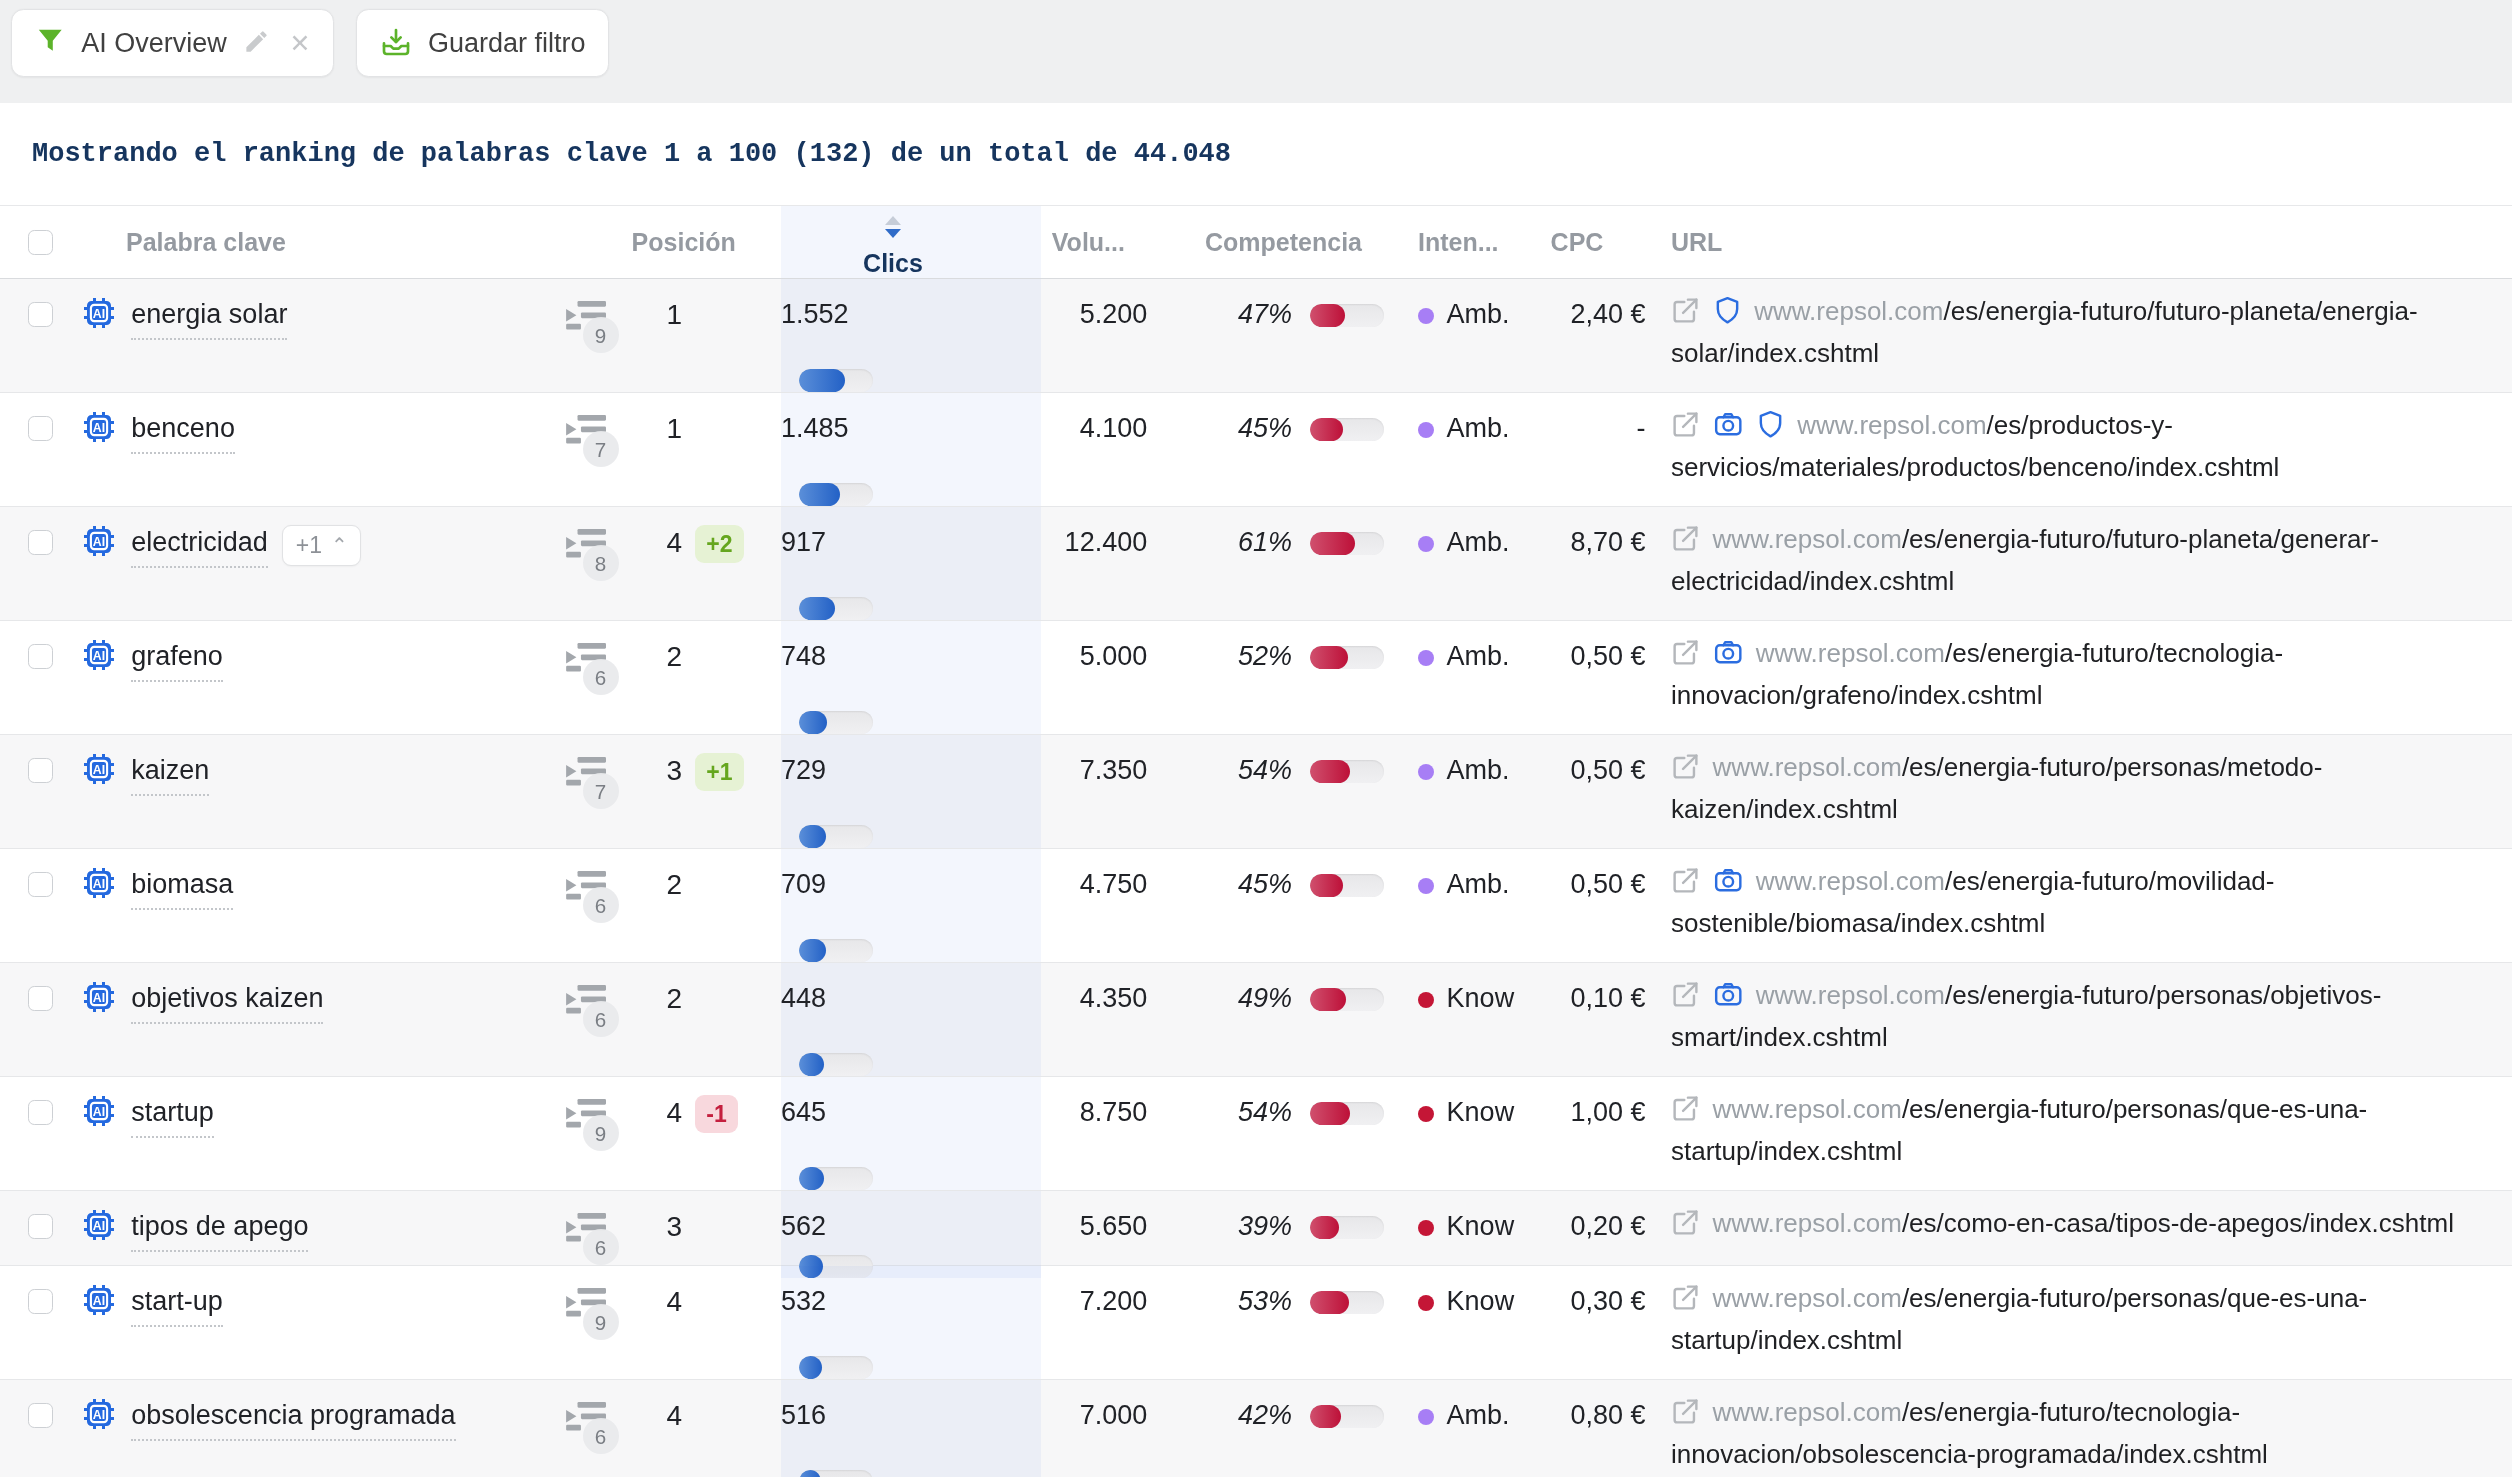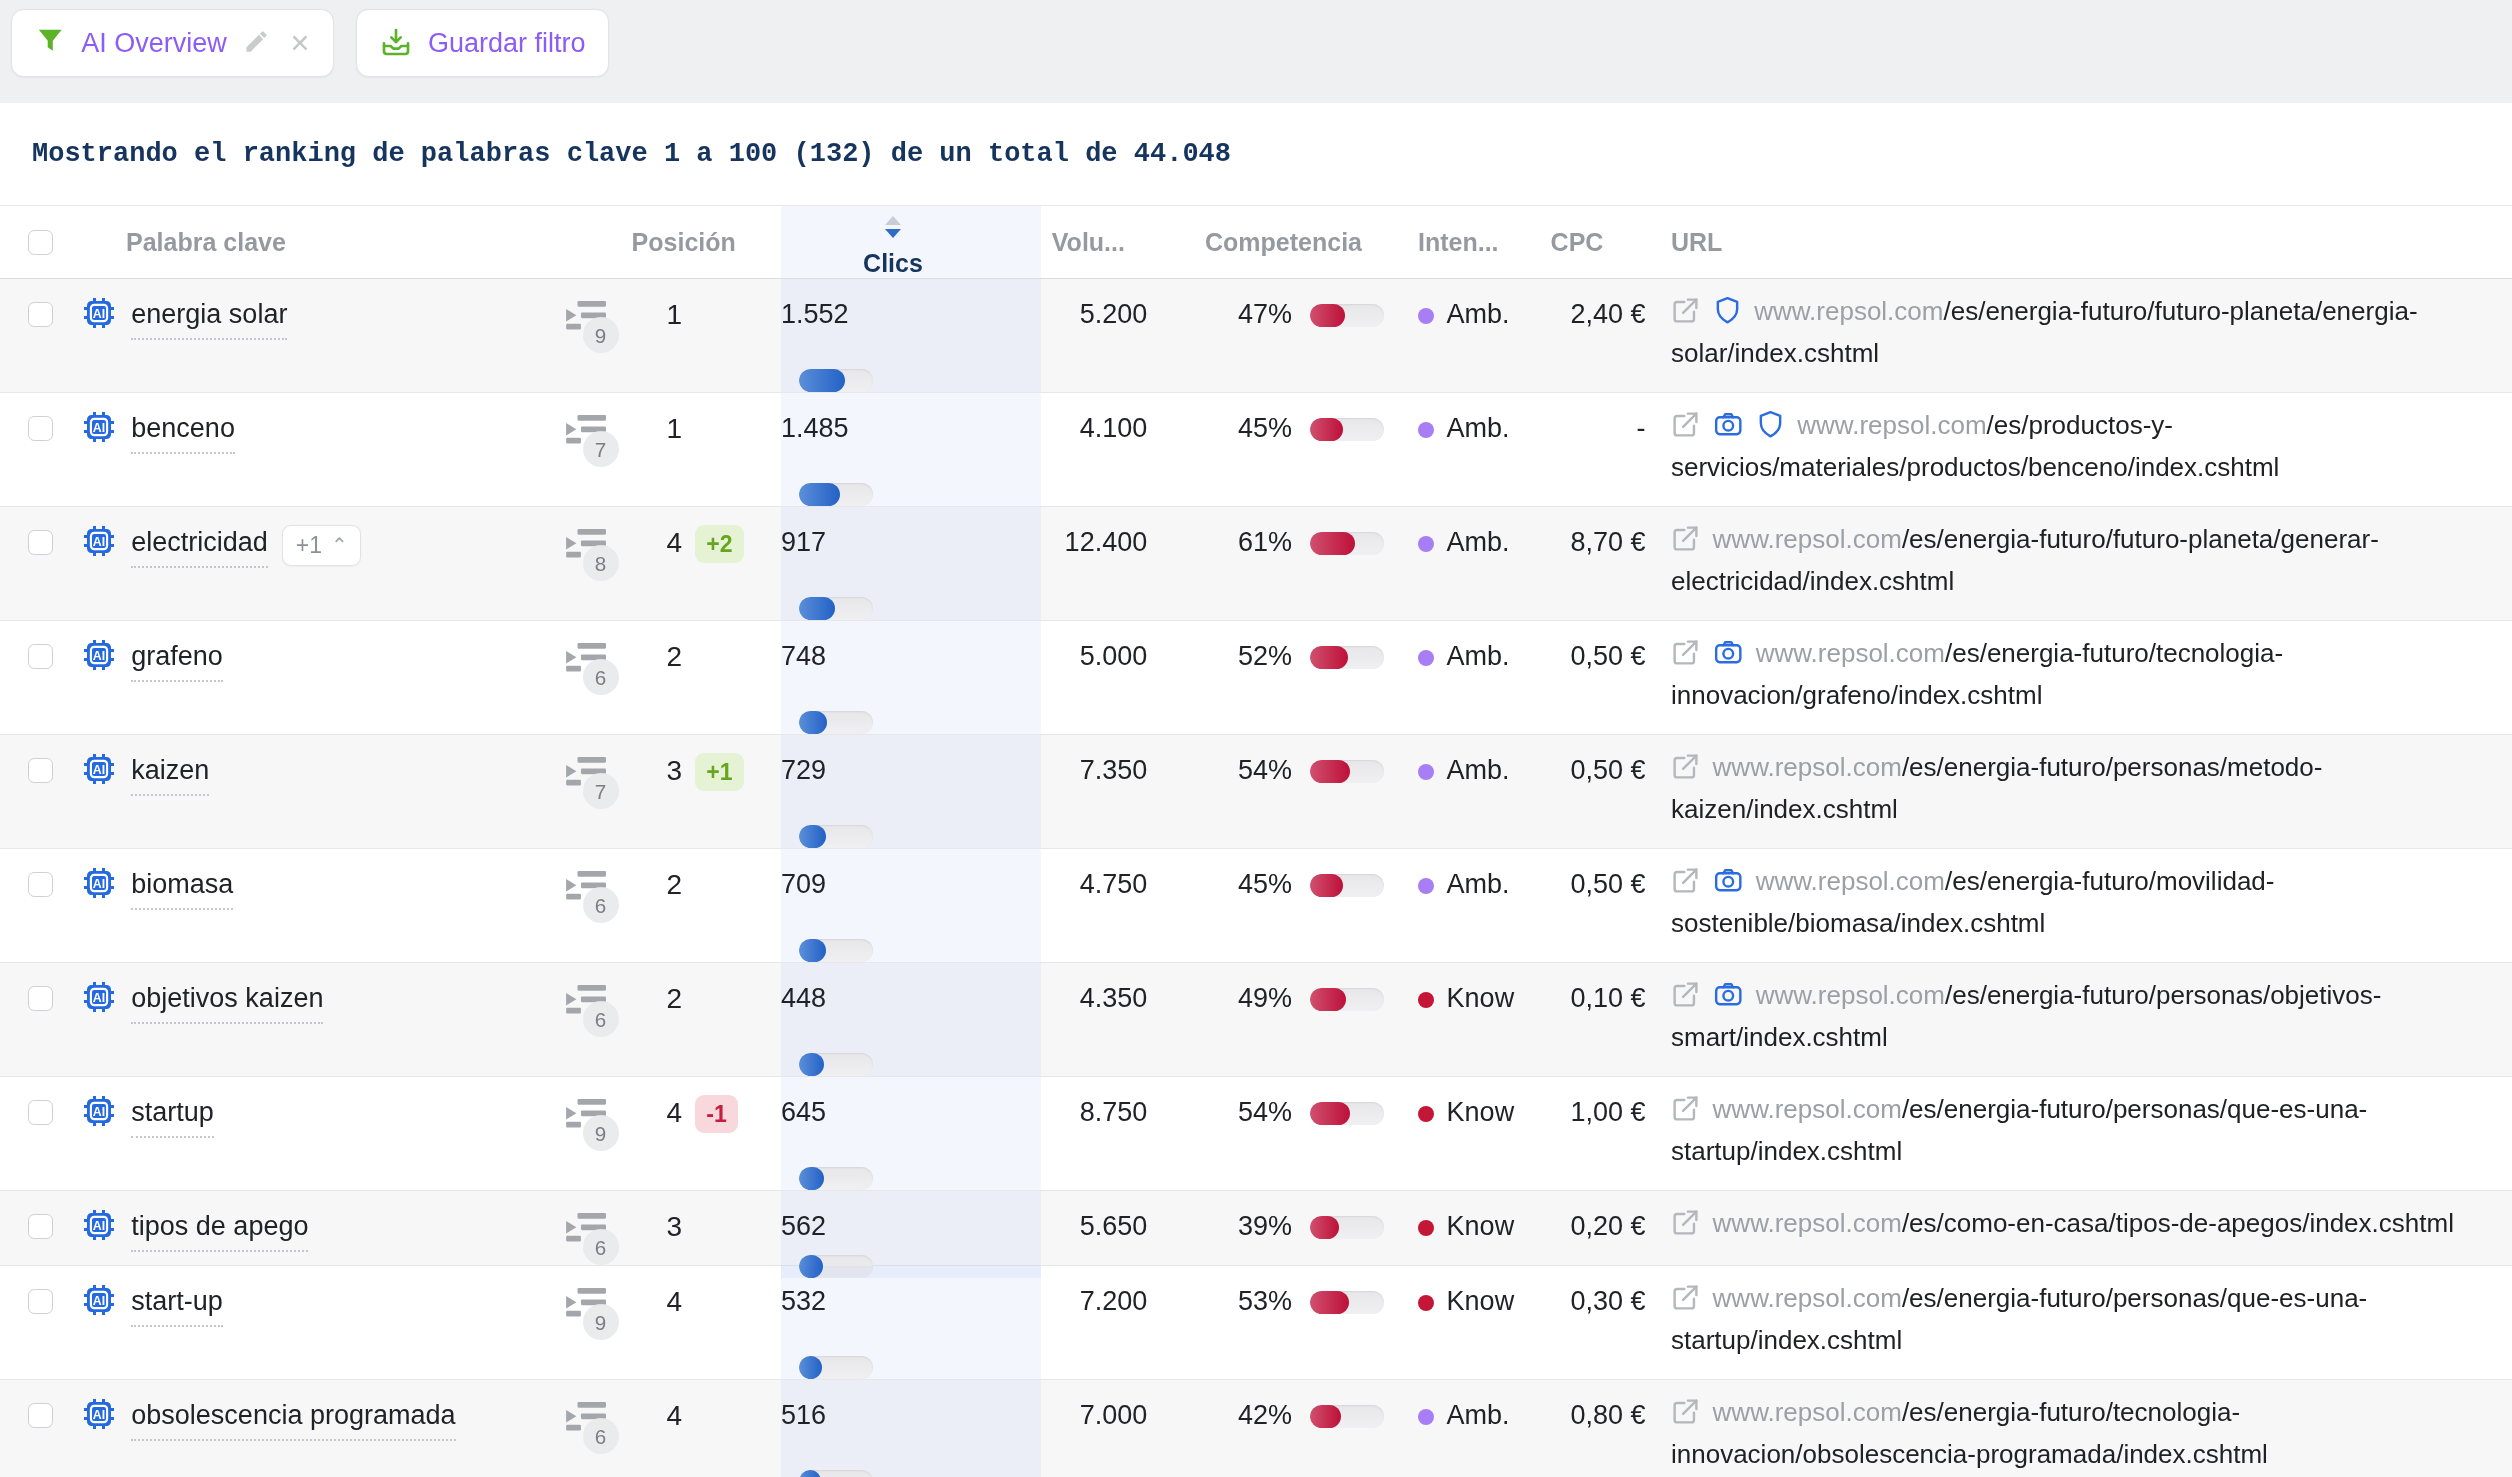--- a/index.html
+++ b/index.html
@@ -10,21 +10,21 @@
     color:#202227;
     -webkit-font-smoothing:antialiased;
   }
   
   .topbar{height:103px;display:flex;align-items:flex-start;padding:9px 0 0 10.8px;box-sizing:border-box;gap:21.5px;}
   .chip{
     display:flex;align-items:center;height:66px;background:#ffffff;
     border:0.9px solid #e2e3e5;border-radius:12.6px;padding:0 23px;gap:16px;
     box-shadow:0 0.9px 1.8px rgba(0,0,0,0.05);
   }
-  .chip .label{font-size:27px;color:#8b5cf6;}
+  .chip .label{font-size:27px;color:#404040;}
   .chip .close-x{font-size:25px;color:#c4c6c9;line-height:1;margin-left:3.6px;}
   
   .panel{background:#ffffff;}
   .summary-block{height:102px;display:flex;align-items:center;padding-left:32px;border-bottom:0.9px solid #e7e8ea;}
   .summary-text{font-size:27px;font-weight:700;color:#16355e;font-family:Liberation Mono, monospace;}
   
   .thead,.tr{
     display:grid;
     grid-template-columns:81px 484px 63px 54px 99px 260px 117px 242px 130px 121px 863px;
   }
@@ -67,21 +67,21 @@
   .badge{display:inline-block;height:38px;line-height:38px;padding:0 11.7px;border-radius:9px;font-size:23px;font-weight:700;margin-top:1.8px;}
   .badge.up{background:#e6f2d4;color:#65a61e;}
   .badge.down{background:#f8d8dd;color:#c41f3e;}
   .td-clicks{background:rgba(37,99,210,0.055);padding-right:25px;flex-direction:column;}
   .td-clicks .num{flex:1;text-align:right;}
   .bar{width:74px;height:23px;border-radius:11.7px;background:linear-gradient(180deg,#e7e7e9,#f0f0f2);margin-left:18px;margin-top:9px;overflow:hidden;box-shadow:inset 0 0.9px 1.8px rgba(0,0,0,0.08);}
   .bar i{display:block;height:100%;border-radius:11.7px;}
   .bar.blue i{background:linear-gradient(90deg,#5b8fd9,#2361c6);}
   .bar.red i{background:linear-gradient(90deg,#d0506e,#bd1038);}
   .td-vol{justify-content:flex-end;padding-right:10.8px;}
-  .td-comp{padding-right:16px;}
+  .td-comp{padding-right:16px;font-style:italic;}
   .td-comp .num{flex:1;text-align:right;}
   .td-intent{padding-left:18px;gap:12.6px;}
   .dot{width:16px;height:16px;border-radius:50%;margin-top:12.6px;display:inline-block;}
   .dot.amb{background:#a77ef5;}
   .dot.know{background:#c41636;}
   .td-cpc{justify-content:flex-end;padding-right:5.4px;}
   .td-url{display:block;padding:10.8px 20px 0 20px;font-size:26px;line-height:42px;}
   .td-url svg{vertical-align:-5.4px;margin-right:12.6px;cursor:pointer;}
   .url-domain{color:#9aa0a6;}
   .url-path{color:#202124;}

